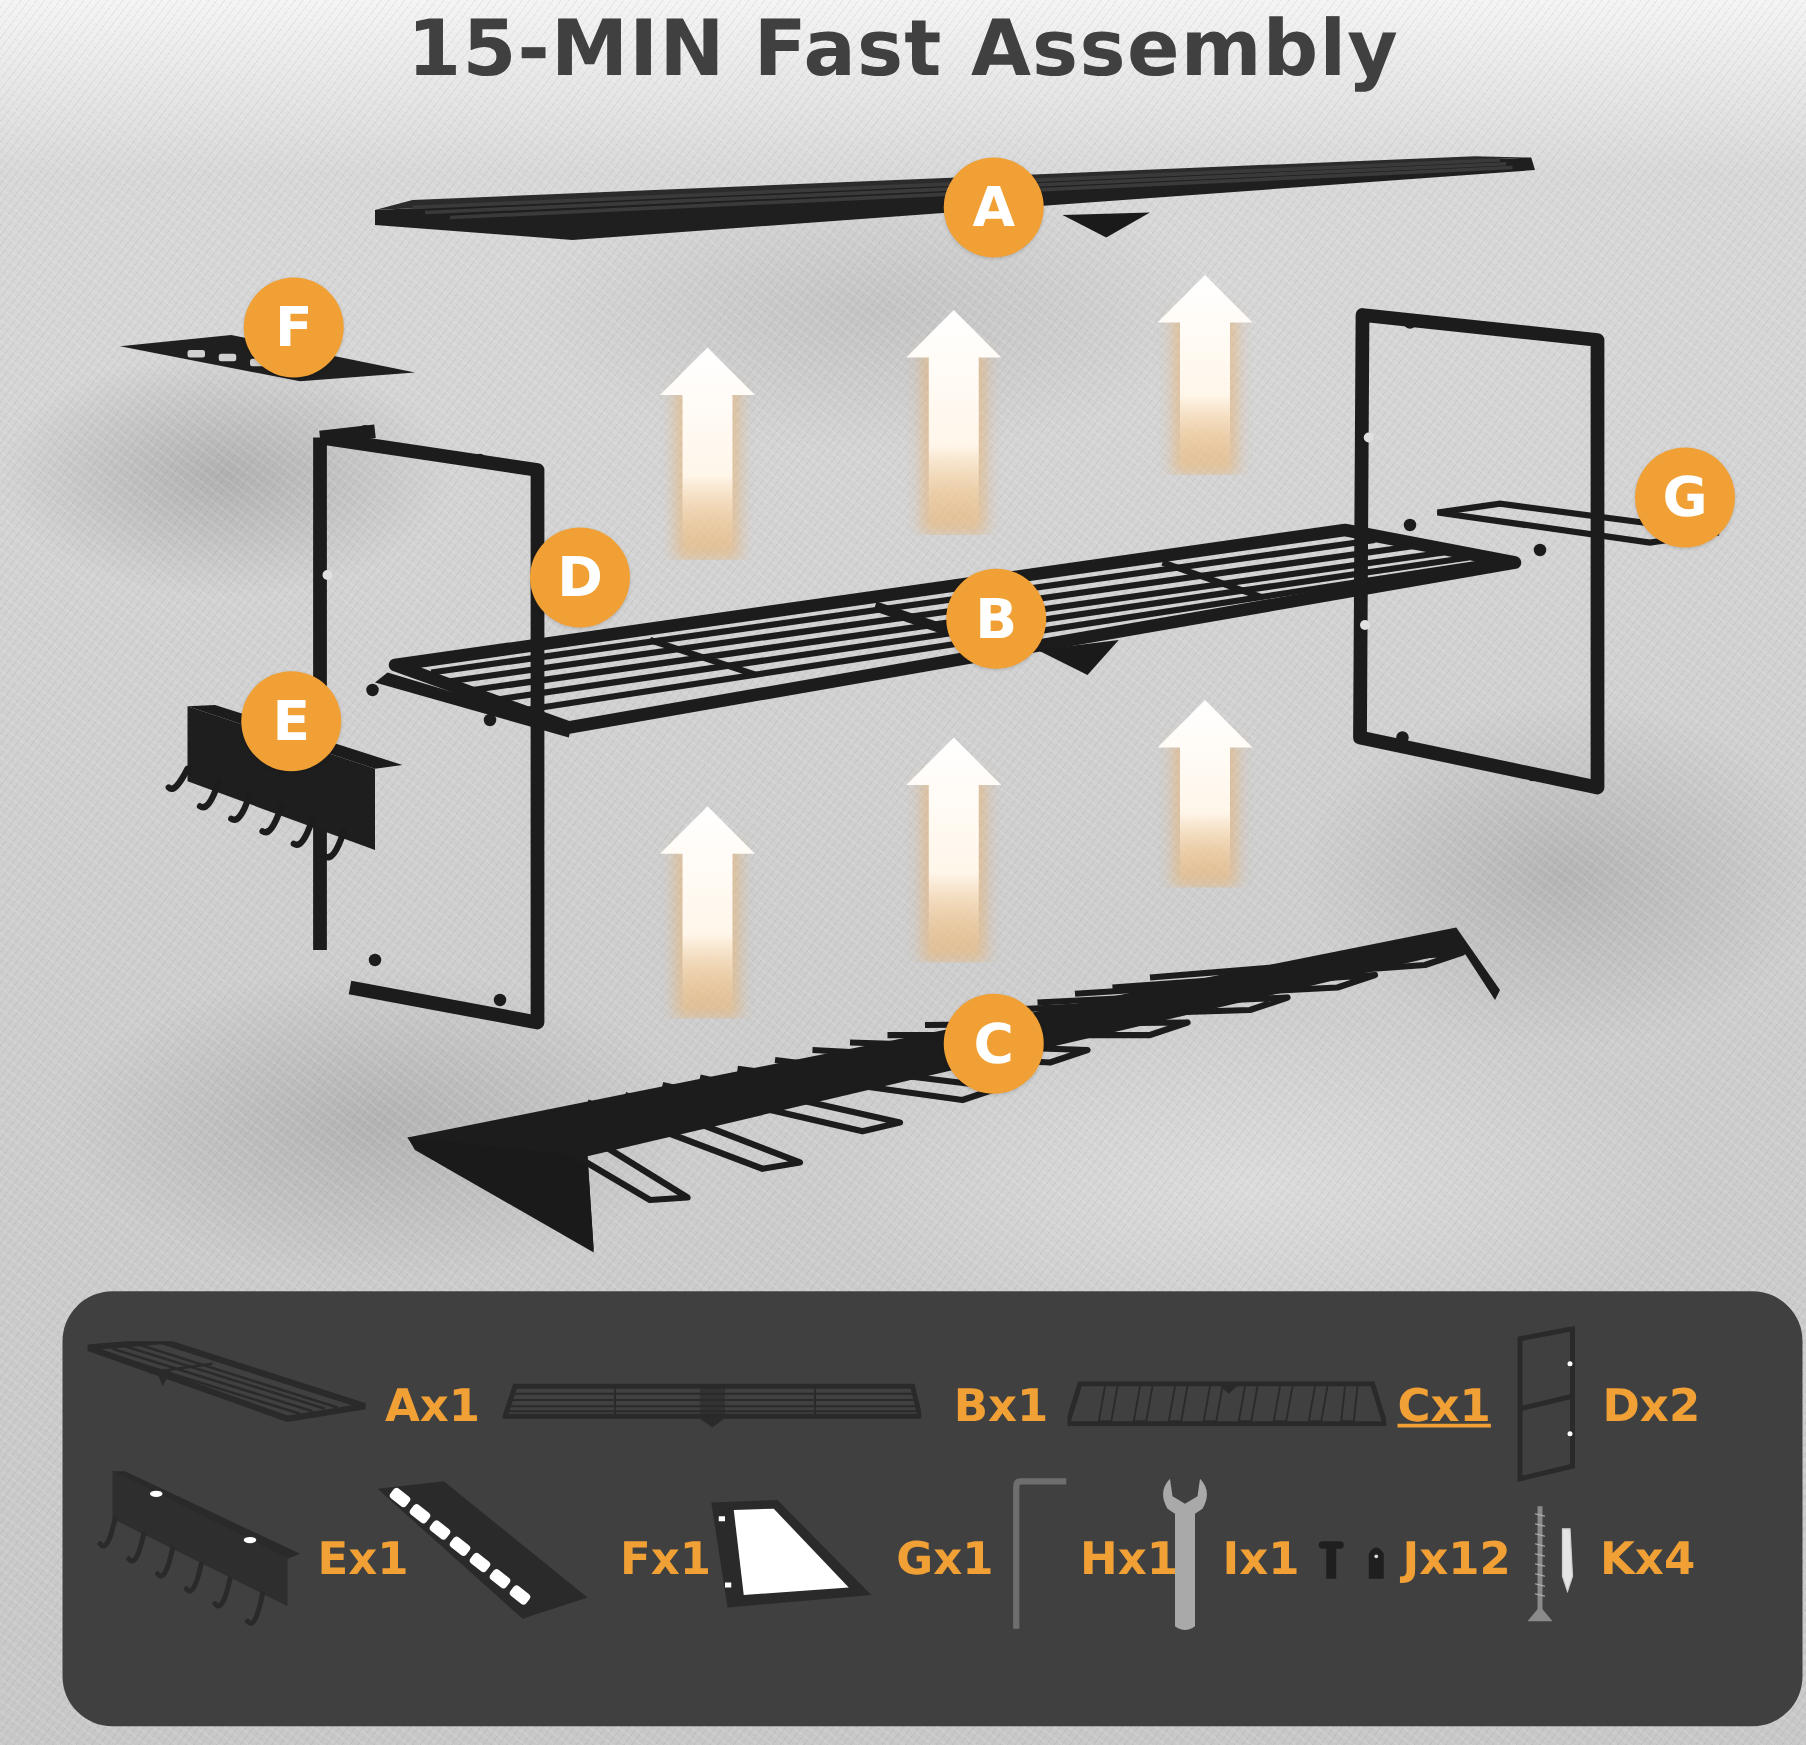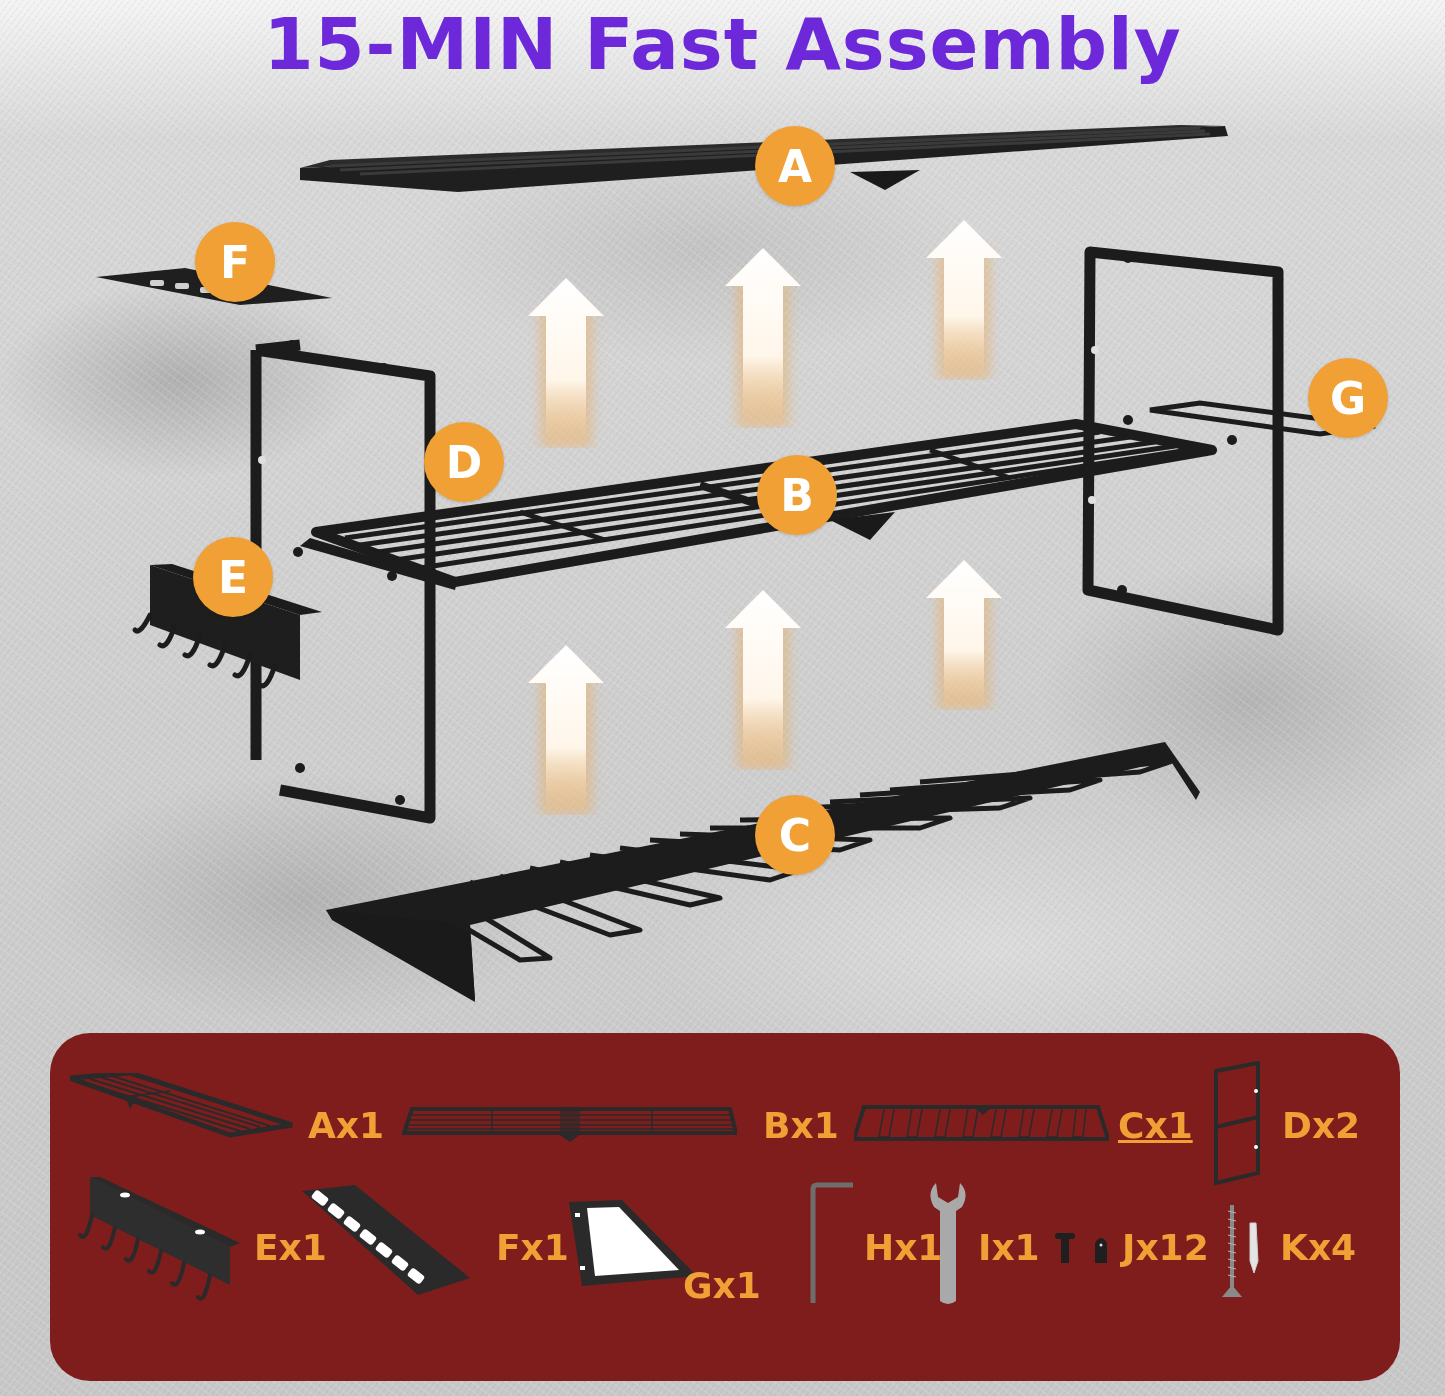--- a/index.html
+++ b/index.html
@@ -19,35 +19,35 @@
       linear-gradient(180deg, #f4f4f4 0%, #d8d8d8 10%, #cfcfcf 50%, #c8c8c8 100%);
   }
   .bg::after {
     content: ""; position: absolute; inset: 0;
     background-image:
       repeating-linear-gradient(37deg, rgba(255,255,255,.09) 0 2px, transparent 2px 7px),
       repeating-linear-gradient(-53deg, rgba(80,80,80,.07) 0 1px, transparent 1px 5px);
   }
   .title {
     position: absolute; left: 0; right: 0; top: 2px;
-    text-align: center; font-weight: bold; font-size: 72px; letter-spacing: 1px;
-    color: #6d28d9; font-family: "DejaVu Sans", sans-serif;
+    text-align: center; font-weight: bold; font-size: 62px; letter-spacing: 1px;
+    color: #404040; font-family: "DejaVu Sans", sans-serif;
   }
   .scene { position: absolute; inset: 0; }
   svg.scene-svg { position: absolute; left: 0; top: 0; }
   .badge {
     position: absolute; width: 80px; height: 80px; border-radius: 50%;
     background: #f0a035; color: #fff; font-weight: bold; font-size: 44px;
     display: flex; align-items: center; justify-content: center;
     box-shadow: 0 1px 3px rgba(0,0,0,.15);
   }
   .arrow { position: absolute; width: 76px; }
   .parts {
     position: absolute; left: 50px; top: 1033px; width: 1350px; height: 348px;
-    background: #7f1d1d; border-radius: 40px;
+    background: #404040; border-radius: 40px; padding-left: 42px;
   }
   .plabel {
     position: absolute; font-weight: bold; font-size: 36px; color: #f0a035;
     font-family: "DejaVu Sans", sans-serif; line-height: 1;
   }
   .pimg { position: absolute; }
 </style>
 </head>
 <body>
 
@@ -284,21 +284,21 @@
     </g>
   </svg>
   <div class="plabel" style="left:430px; top:197px;margin-left:16px;">Fx1</div>
 
   <svg class="pimg" style="left:517px; top:165px;" width="132" height="90" viewBox="0 0 132 90">
     <polygon points="2,4 55,2 130,78 15,88" fill="#2a2a2a"></polygon>
     <polygon points="20,10 52,9 112,72 28,78" fill="#fff"></polygon>
     <rect x="8" y="15" width="5" height="4" fill="#fff"></rect>
       <rect x="13" y="68" width="5" height="4" fill="#fff"></rect>
   </svg>
-  <div class="plabel" style="left:633px; top:197px;margin-top:38px;">Gx1</div>
+  <div class="plabel" style="left:667px; top:197px;">Gx1</div>
 
   <svg class="pimg" style="left:755px; top:148px;" width="50" height="125" viewBox="0 0 50 125">
     <path d="M8,122 L8,8 Q8,4 12,4 L48,4" fill="none" stroke="#6e6e6e" stroke-width="5"></path>
   </svg>
   <div class="plabel" style="left:814px; top:197px;">Hx1</div>
 
   <svg class="pimg" style="left:878px; top:148px;" width="40" height="125" viewBox="0 0 40 125">
     <path d="M8,2 Q-2,12 6,26 L12,30 L12,120 Q20,126 28,120 L28,30 L34,26 Q42,12 32,2 L30,16 L20,22 L10,16 Z" fill="#a9a9a9"></path>
   </svg>
   <div class="plabel" style="left:928px; top:197px;">Ix1</div>

